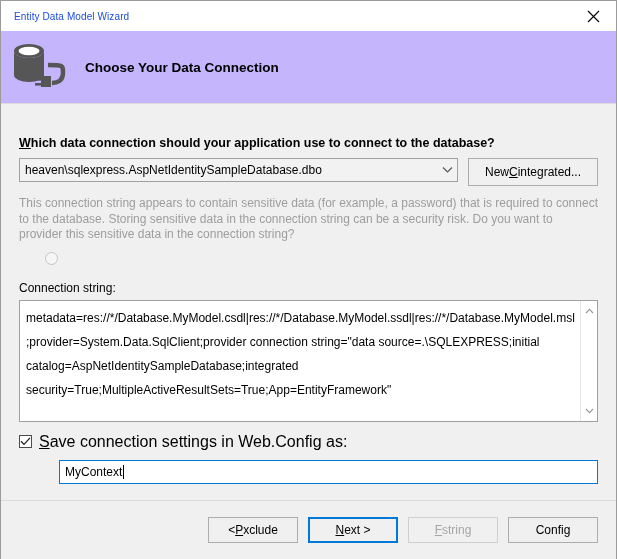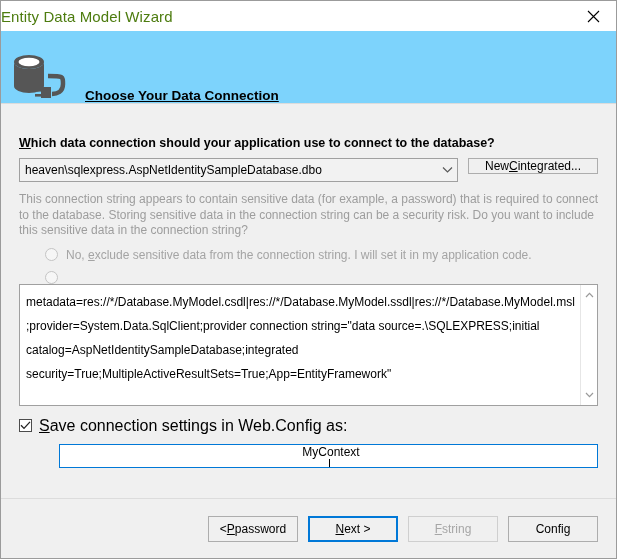--- a/index.html
+++ b/index.html
@@ -29,46 +29,45 @@
 
   
   .titlebar {
     height: 30px;
     background: #ffffff;
     display: flex;
     align-items: center;
     flex: 0 0 auto;
   }
   .titlebar-text {
-    padding-left: 0;
-    font-size: 15px;
-    color: #4d7c0f;
+    padding-left: 13px;
+    font-size: 10px;
+    color: #1d4ed8;
     letter-spacing: .1px;
   }
   .titlebar-spacer { flex: 1 1 auto; }
   .close-btn {
     width: 45px;
     height: 30px;
     display: flex;
     align-items: center;
     justify-content: center;
     cursor: default;
   }
   .close-btn svg { display: block; }
 
   
   .header {
-    background: #7dd3fc;
+    background: #c4b5fd;
     height: 72px;
     display: flex;
-    align-items: flex-end;
+    align-items: center;
     position: relative;
     flex: 0 0 auto;
     border-bottom: 1px solid #dcdcdc;
-    text-decoration: underline;
   }
   .header-icon {
     width: 72px;
     display: flex;
     align-items: center;
     justify-content: center;
     padding-left: 6px;
     box-sizing: border-box;
   }
   .header-title {
@@ -125,21 +124,21 @@
     top: 0;
     bottom: 0;
     width: 20px;
     display: flex;
     align-items: center;
     justify-content: center;
   }
 
   .btn {
     min-width: 130px;
-    height: 16px;
+    height: 28px;
     background: #f0f0f0;
     border: 1px solid #adadad;
     font-family: "Liberation Sans", sans-serif;
     font-size: 12px;
     color: #000;
     display: flex;
     align-items: center;
     justify-content: center;
     box-sizing: border-box;
     cursor: default;
@@ -244,21 +243,20 @@
 
   .text-input {
     margin-top: 9px;
     margin-left: 40px;
     height: 24px;
     border: 1px solid #0078d7;
     background: #ffffff;
     display: flex;
     align-items: center;
     box-sizing: border-box;
-    flex-direction: column;
   }
   .text-input .value {
     padding-left: 5px;
     font-size: 12px;
     color: #000;
   }
   .caret {
     display: inline-block;
     width: 1px;
     height: 14px;
@@ -330,31 +328,28 @@
           </svg>
         </div>
       </div>
       <div class="btn">
           <span>New </span>
           <span class="accel">C</span>
           <span>integrated...</span>
         </div>
     </div>
 
-    <div class="note">This connection string appears to contain sensitive data (for example, a password) that is required to connect to the database. Storing sensitive data in the connection string can be a security risk. Do you want to include this sensitive data in the connection string?</div>
+    <div class="note">This connection string appears to contain sensitive data (for example, a password) that is required to connect to the database. Storing sensitive data in the connection string can be a security risk. Do you want to provider this sensitive data in the connection string?</div>
+
 
     <div class="radio-row">
       <span class="radio-circle"></span>
-      <span><span>No, </span><span class="accel">e</span><span>xclude sensitive data from the connection string. I will set it in my application code.</span></span>
-    </div>
-
-    <div class="radio-row">
-      <span class="radio-circle"></span>
-    </div>
-
+    </div>
+
+    <div class="label-cs">Connection string:</div>
 
     <div class="textarea-wrap">
       <div class="textarea-text">metadata=res://*/Database.MyModel.csdl|res://*/Database.MyModel.ssdl|res://*/Database.MyModel.msl;provider=System.Data.SqlClient;provider connection string="data source=.\SQLEXPRESS;initial catalog=AspNetIdentitySampleDatabase;integrated security=True;MultipleActiveResultSets=True;App=EntityFramework"</div>
       <div class="scrollbar">
         <div class="sb-arrow">
           <svg width="9" height="6" viewBox="0 0 9 6">
             <path d="M1 5 L4.5 1.3 L8 5" stroke="#9a9a9a" stroke-width="1.2" fill="none"></path>
           </svg>
         </div>
         <div class="sb-arrow">
@@ -378,21 +373,21 @@
       <span class="value">MyContext</span>
         <span class="caret"></span>
     </div>
 
   </div>
 
   <div class="footer">
     <div class="btn">
         <span>&lt; </span>
         <span class="accel">P</span>
-        <span>password</span>
+        <span>xclude</span>
       </div>
     <div class="btn default">
         <span class="accel">N</span>
         <span>ext &gt;</span>
       </div>
     <div class="btn disabled">
         <span class="accel">F</span>
         <span>string</span>
       </div>
     <div class="btn">

